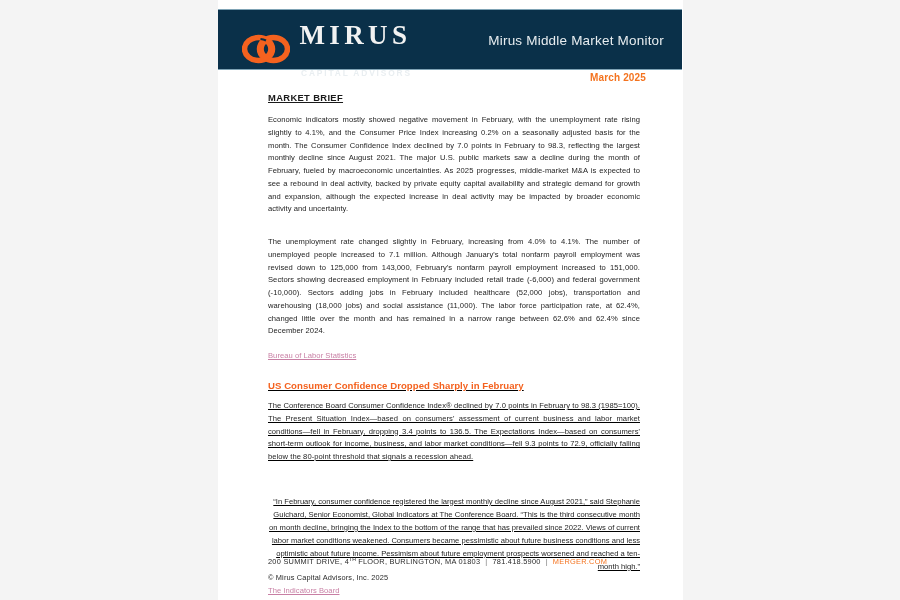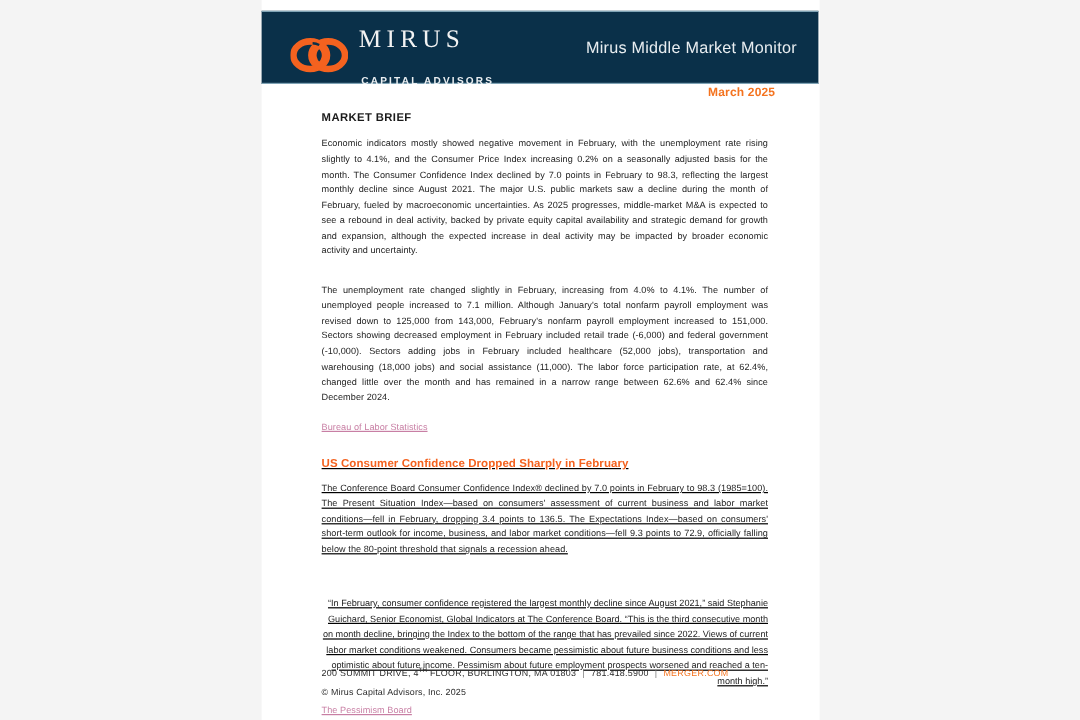--- a/index.html
+++ b/index.html
@@ -57,24 +57,25 @@
   }
 
   .logo-text {
     display: flex;
     flex-direction: column;
     line-height: 1;
     padding-top: 1px;
   }
   .logo-title {
     font-family: "Liberation Serif", serif;
-    font-size: 21px;
+    font-size: 27px;
     letter-spacing: 4.4px;
     color: #f2f2f2;
-    font-weight: 400;
+    font-weight: 700;
+    text-align: center;
   }
   .logo-sub {
     font-family: "Liberation Sans", sans-serif;
     font-size: 8.4px;
     letter-spacing: 1.85px;
     color: #e9eef1;
     font-weight: 600;
     margin-top: 20px;
     margin-left: 2px;
   }
@@ -109,20 +110,21 @@
     top: 92px;
     width: 372px;
   }
 
   .brief-title {
     font-size: 9.4px;
     font-weight: 700;
     color: #1a1a1a;
     letter-spacing: 0.35px;
     margin: 0 0 11px 0;
+    text-decoration: underline;
   }
 
   p.body {
     font-size: 7.6px;
     line-height: 1.68;
     color: #1d1d1d;
     text-align: justify;
     margin: 0;
     letter-spacing: 0.05px;
   }
@@ -216,21 +218,21 @@
 
     <div class="sec-block">
       <p class="body">The unemployment rate changed slightly in February, increasing from 4.0% to 4.1%. The number of unemployed people increased to 7.1 million. Although January's total nonfarm payroll employment was revised down to 125,000 from 143,000, February's nonfarm payroll employment increased to 151,000. Sectors showing decreased employment in February included retail trade (-6,000) and federal government (-10,000). Sectors adding jobs in February included healthcare (52,000 jobs), transportation and warehousing (18,000 jobs) and social assistance (11,000). The labor force participation rate, at 62.4%, changed little over the month and has remained in a narrow range between 62.6% and 62.4% since December 2024.</p>
       <a class="src-link" href="#">Bureau of Labor Statistics</a>
     </div>
 
     <div class="sec-block-2">
       <h2 class="section">US Consumer Confidence Dropped Sharply in February</h2>
       <p class="body">The Conference Board Consumer Confidence Index® declined by 7.0 points in February to 98.3 (1985=100). The Present Situation Index—based on consumers' assessment of current business and labor market conditions—fell in February, dropping 3.4 points to 136.5. The Expectations Index—based on consumers' short-term outlook for income, business, and labor market conditions—fell 9.3 points to 72.9, officially falling below the 80-point threshold that signals a recession ahead.</p>
       <p class="quote">“In February, consumer confidence registered the largest monthly decline since August 2021,” said Stephanie Guichard, Senior Economist, Global Indicators at The Conference Board. “This is the third consecutive month on month decline, bringing the Index to the bottom of the range that has prevailed since 2022. Views of current labor market conditions weakened. Consumers became pessimistic about future business conditions and less optimistic about future income. Pessimism about future employment prospects worsened and reached a ten-month high.”</p>
-      <a class="src-link" href="#">The Pessimism Board</a>
+      <a class="src-link" href="#">The Indicators Board</a>
     </div>
 
   </div>
 
   <div class="footer">
     <div class="footer-line1"><span>200 SUMMIT DRIVE, 4</span><sup>TH</sup><span> FLOOR, BURLINGTON, MA 01803</span><span class="sep">|</span><span>781.418.5900</span><span class="sep">|</span><a class="footer-link" href="#">MERGER.COM</a></div>
     <div class="footer-line2">© Mirus Capital Advisors, Inc. 2025</div>
   </div>
 
 </div>

